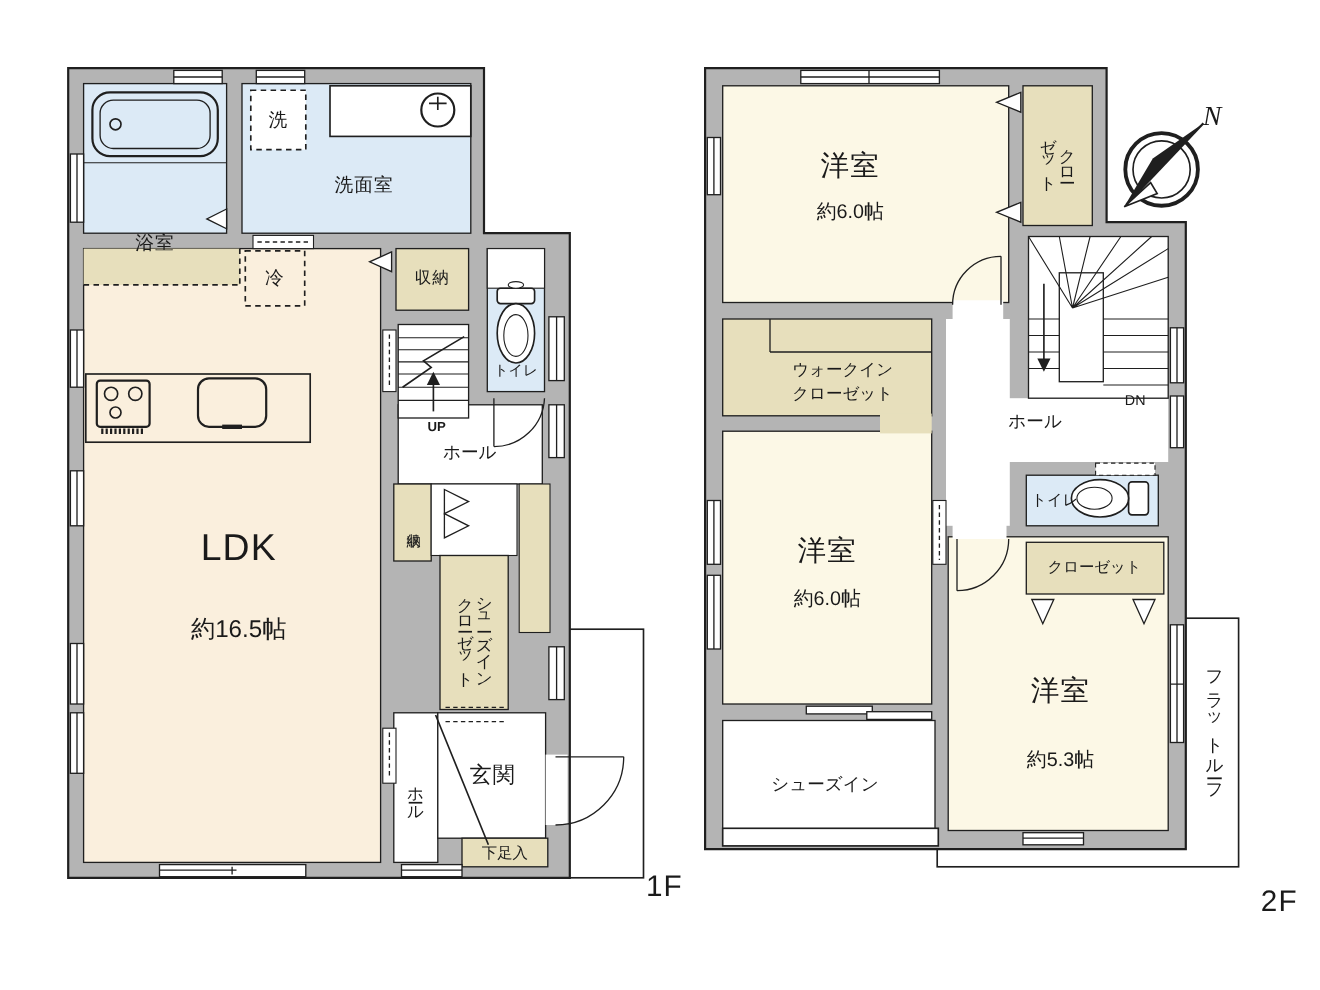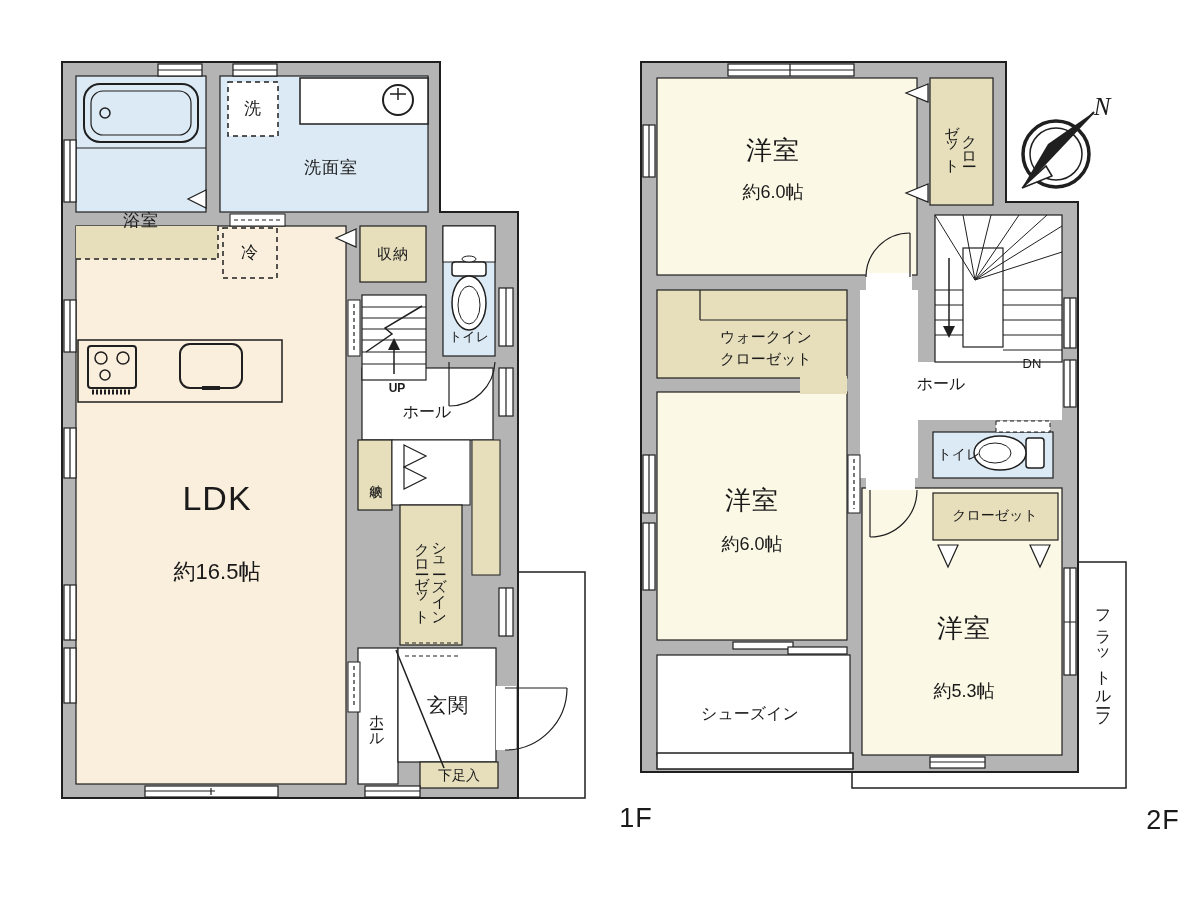--- a/index.html
+++ b/index.html
@@ -253,21 +253,21 @@
 <div class="vlbl" style="left:375px;top:475px;font-size:13px;letter-spacing:0;">収納</div>
 <div class="lbl" style="left:217px;top:498px;font-size:34px;letter-spacing:1px;">LDK</div>
 <div class="lbl" style="left:217px;top:572px;font-size:22px;letter-spacing:0;text-align:center;">約16.5帖</div>
 <div class="vlbl" style="left:431px;top:575px;font-size:15px;letter-spacing:0;">
   <span>シューズイン</span>
   <span>クローゼット</span>
 </div>
 <div class="vlbl" style="left:377px;top:722px;font-size:15px;letter-spacing:0;">ホール</div>
 <div class="lbl" style="left:448px;top:705px;font-size:20px;">玄関</div>
 <div class="lbl" style="left:459px;top:776px;font-size:14px;letter-spacing:0;text-align:center;">下足入</div>
-<div class="floor-tag" style="left:636px;top:806px;margin-top:12px;">1F</div>
+<div class="floor-tag" style="left:604px;top:806px;">1F</div>
 
 <div class="lbl" style="left:773px;top:150px;font-size:26px;">洋室</div>
 <div class="lbl" style="left:773px;top:192px;font-size:18px;letter-spacing:0;">約6.0帖</div>
 <div class="vlbl" style="left:961px;top:141px;font-size:15px;letter-spacing:0;">
   <span>クロー</span>
   <span>ゼット</span>
 </div>
 <div class="lbl" style="left:1032px;top:364px;font-size:13px;letter-spacing:0;">DN</div>
 <div class="lbl" style="left:766px;top:337px;font-size:15px;letter-spacing:0;">ウォークイン</div>
 <div class="lbl" style="left:766px;top:359px;font-size:15px;letter-spacing:0;">クローゼット</div>

